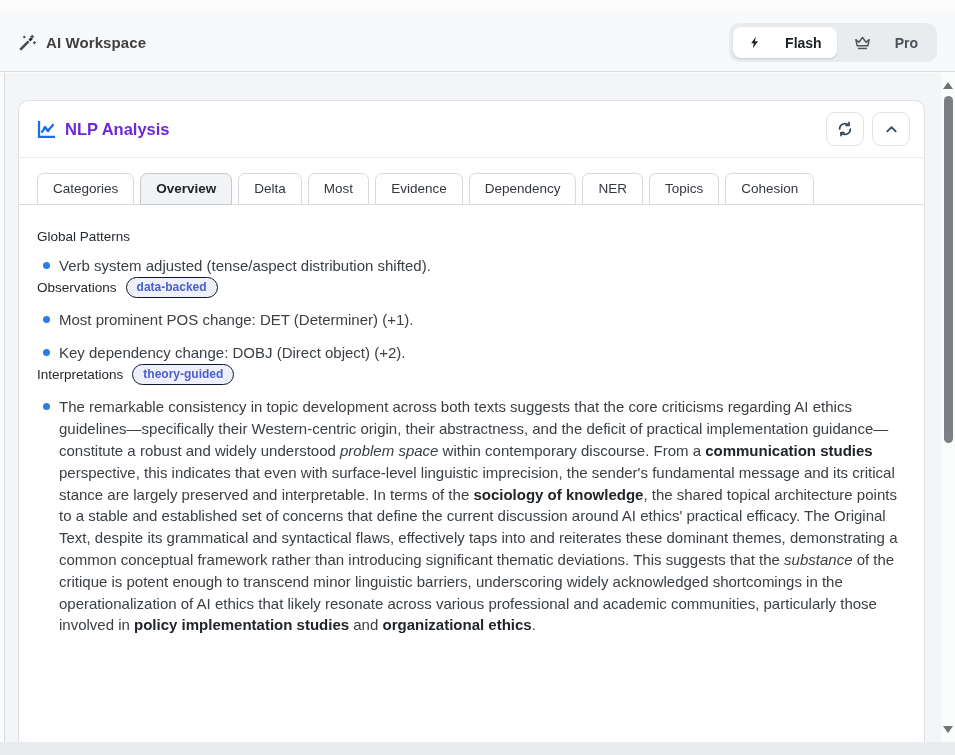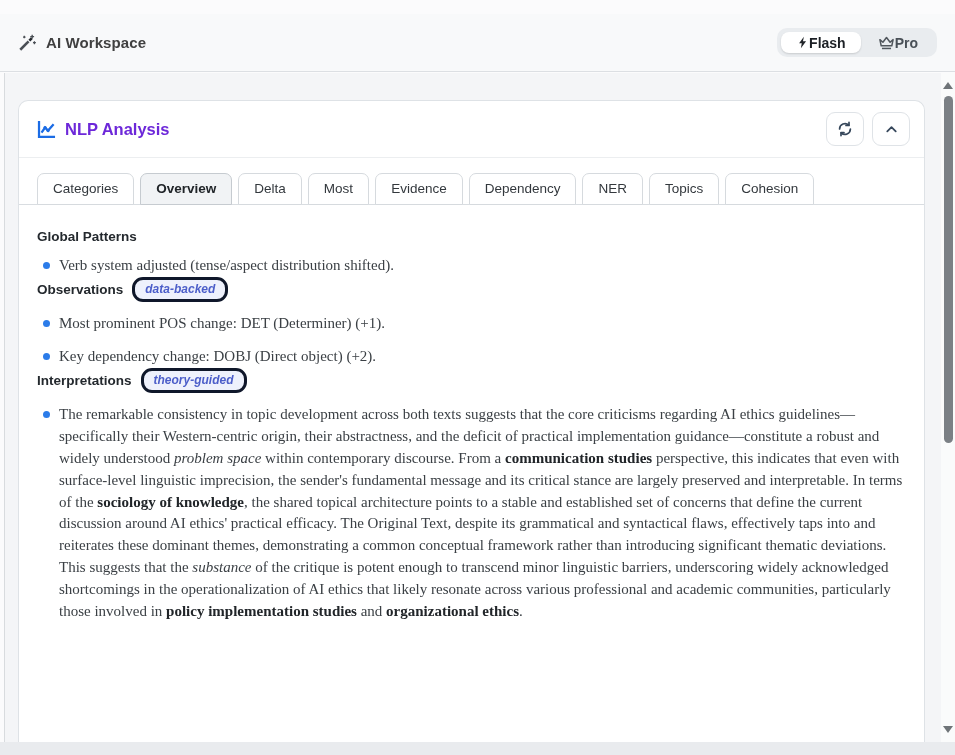--- a/index.html
+++ b/index.html
@@ -17,22 +17,22 @@
     background:#f8f9fa; border-bottom:1px solid #dcdfe3;
     display:flex; align-items:center; justify-content:space-between;
     padding:0 18px;
   }
   .app-title-wrap { display:flex; align-items:center; gap:10px; }
   .app-title { font-size:15px; font-weight:700; color:#404040; letter-spacing:.1px; }
   .mode-toggle {
     background:#e9ecef; border-radius:10px; padding:4px; display:flex; gap:2px;
   }
   .seg-btn {
-    height:21px; padding:0 15px; border:none; border-radius:8px;
-    display:flex; align-items:center; gap:0; cursor:pointer;
+    height:31px; padding:0 15px; border:none; border-radius:8px;
+    display:flex; align-items:center; gap:24px; cursor:pointer;
     font-family:inherit; font-size:14px; font-weight:700; color:#495057;
     background:transparent;
   }
   .seg-btn.active { background:#ffffff; color:#1c2025; box-shadow:0 1px 2px rgba(0,0,0,.14); }
 
   
   .main-region {
     position:absolute; top:73px; left:4px; right:14px; bottom:13px;
     background:#f4f5f7; border-left:1px solid #d8dbde;
   }
@@ -81,26 +81,26 @@
     padding:7px 15px 8px; font-size:13.5px; color:#33383d; background:#fff;
     border:1px solid #d6dade; border-radius:7px 7px 0 0; margin-bottom:-1px;
     cursor:pointer; white-space:nowrap;
   }
   .tab.active { background:#f1f3f5; font-weight:700; color:#212529; border-color:#c6cbd0; }
 
   
   .content { padding:22px 20px 0 18px; }
   .section-head { display:flex; align-items:center; gap:9px; }
   .section-head:first-child { margin-top:2px; }
-  .section-title { font-size:13.5px; font-weight:700; color:#24292e; }
+  .section-title { font-size:13.5px; font-weight:400; color:#24292e; }
   .badge {
     font-size:12px; font-weight:700; color:#4c5ec9; background:#eef1fc;
-    border:3px solid #0f172a; border-radius:11px; padding:2.5px 10px 3px;font-style:italic;
-  }
-  ul.bullets { list-style:none; margin:5px 0 0; padding:0;font-family:Liberation Serif, serif; }
+    border:1px solid #0f172a; border-radius:11px; padding:2.5px 10px 3px;
+  }
+  ul.bullets { list-style:none; margin:5px 0 0; padding:0; }
   ul.bullets li {
     position:relative; padding-left:22px; margin-top:11px;
     font-size:15px; line-height:21.8px; color:#3b4045;
   }
   ul.bullets li::before {
     content:""; position:absolute; left:6px; top:7px; width:7px; height:7px;
     border-radius:50%; background:#2b7ce9;
   }
   .rich b, .rich .b { font-weight:700; color:#212529; }
 </style>

